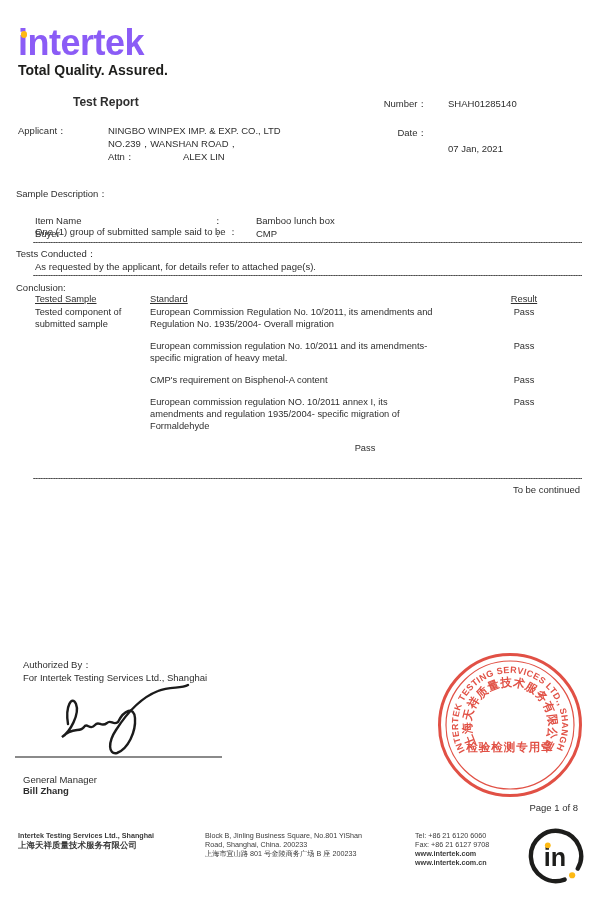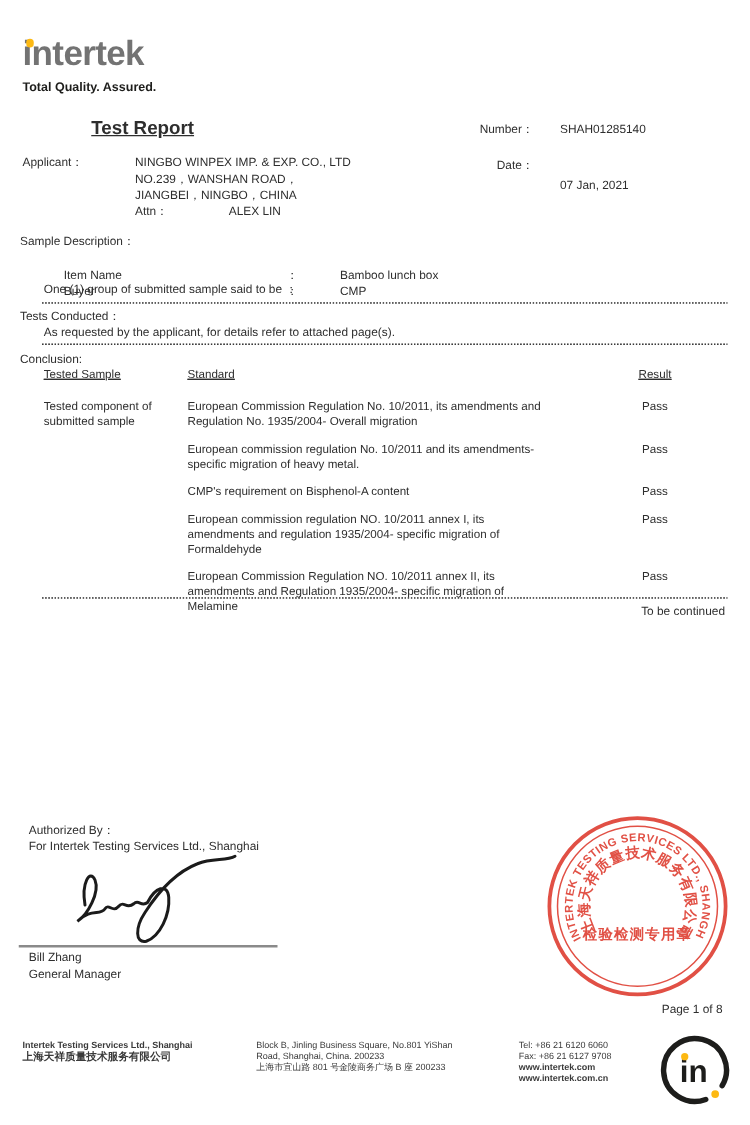--- a/index.html
+++ b/index.html
@@ -5,36 +5,36 @@
   html,body{margin:0;padding:0;background:#ffffff;}
   .page{
     position:relative;width:600px;height:900px;background:#ffffff;overflow:hidden;
     font-family:"Liberation Sans","DejaVu Sans",sans-serif;color:#2e2e2e;
     font-size:9.5px;line-height:13px;
   }
   .abs{position:absolute;}
   .b{font-weight:bold;}
   .u{text-decoration:underline;}
   
-  .wordmark{font-size:28px;line-height:30px;font-weight:bold;letter-spacing:-0.5px;color:#737373;}
+  .wordmark{font-size:36px;line-height:30px;font-weight:bold;letter-spacing:-0.5px;color:#8b5cf6;}
   .tittle{position:absolute;width:6.5px;height:6.5px;border-radius:50%;background:#fdb913;}
-  .tagline{font-size:10px;font-weight:bold;color:#1d1d1b;}
-  .title{font-size:15px;font-weight:bold;text-decoration:underline;}
+  .tagline{font-size:14px;font-weight:bold;color:#1d1d1b;}
+  .title{font-size:12px;font-weight:bold;}
   
   .sep{height:3px;background-image:radial-gradient(circle,#3a3a3a 0.8px,transparent 0.9px);
        background-size:2.5px 3px;background-repeat:repeat-x;background-position:0 1px;}
   
   .meta-label{width:57px;text-align:right;}
   
   .frow{display:flex;gap:28px;}
-  .fname{width:150px;margin-left:16px;}
+  .fname{width:150px;}
   .fcolon{width:15px;}
   
   .tbl{position:absolute;left:35px;top:293px;width:545px;font-size:9.3px;line-height:12px;}
-  .thead{display:flex;margin-bottom:14px;text-decoration:underline;}
+  .thead{display:flex;margin-bottom:1px;}
   .trow{display:flex;margin-bottom:10px;}
   .c1{width:115px;padding-right:6px;box-sizing:border-box;}
   .c2{width:318px;padding-right:26px;box-sizing:border-box;}
   .c3{flex:1;text-align:center;}
   
   .ft{font-size:7.2px;line-height:9px;color:#3a3a3a;}
   .ft-cn{font-size:8.5px;line-height:10px;}
 </style>
 </head>
 <body>
@@ -51,21 +51,20 @@
 
   <div class="abs meta-label" style="left:370px;top:97px;">Number：</div>
   <div class="abs" style="left:448px;top:97px;">SHAH01285140</div>
   <div class="abs meta-label" style="left:370px;top:126px;">Date：</div>
   <div class="abs" style="left:448px;top:126px;margin-top:16px;">07 Jan, 2021</div>
 
   <div class="abs" style="left:18px;top:124px;">Applicant：</div>
   <div class="abs" style="left:108px;top:124px;">
     <div>NINGBO WINPEX IMP. &amp; EXP. CO., LTD</div>
     <div>NO.239，WANSHAN ROAD，</div>
-    <div>JIANGBEI，NINGBO，CHINA</div>
     <div class="frow">
       <span style="width:47px;">Attn：</span>
       <span>ALEX LIN</span>
     </div>
   </div>
 
   <div class="abs" style="left:16px;top:187px;">Sample Description：</div>
   <div class="abs" style="left:35px;top:203px;margin-top:22px;">One (1) group of submitted sample said to be ：</div>
   <div class="abs frow" style="left:35px;top:214px;width:400px;">
     <span class="fname">Item Name</span>
@@ -106,39 +105,38 @@
       <div class="c2">CMP's requirement on Bisphenol-A content</div>
       <div class="c3">Pass</div>
     </div>
     <div class="trow">
       <div class="c1"></div>
       <div class="c2">European commission regulation NO. 10/2011 annex I, its amendments and regulation 1935/2004- specific migration of Formaldehyde</div>
       <div class="c3">Pass</div>
     </div>
     <div class="trow">
       <div class="c1"></div>
-      <div class="c2">European Commission Regulation NO. 10/2011 annex II, its amendments and Regulation 1935/2004- specific migration of Melamine</div>
       <div class="c3">Pass</div>
     </div>
   </div>
 
   <div class="abs sep" style="left:33px;right:18px;top:476px;"></div>
   <div class="abs" style="right:20px;top:483px;">To be continued</div>
 
   <div class="abs" style="left:23px;top:658px;">Authorized By：</div>
   <div class="abs" style="left:23px;top:671px;">For Intertek Testing Services Ltd., Shanghai</div>
 
   <svg class="abs" style="left:48px;top:682px;" width="150" height="74" viewBox="0 0 150 74">
     <path d="M 20 42 C 17 24 24 13 28 22 C 32 32 22 50 14 55 C 25 44 32 51 36 45
              C 39 40 42 49 47 43 C 51 38 53 46 59 41 C 63 37 65 44 70 40
              C 76 28 86 24 87 36 C 88 50 80 67 69 71 C 60 73 60 60 68 48
              C 77 34 92 16 110 9 C 122 4 133 7 140 3" fill="none" stroke="#1b1b1b" stroke-width="2.4" stroke-linecap="round"></path>
   </svg>
   <div class="abs" style="left:15px;top:756px;width:207px;height:1.5px;background:#8a8a8a;"></div>
-  <div class="abs" style="left:23px;top:760px;">Bill Zhang</div>
+  <div class="abs" style="left:23px;top:784px;font-weight:bold;">Bill Zhang</div>
   <div class="abs" style="left:23px;top:773px;">General Manager</div>
 
   <svg class="abs" style="left:433px;top:648px;opacity:0.88;" width="154" height="154" viewBox="0 0 154 154">
     <circle cx="77" cy="77" r="70.5" fill="none" stroke="#dd392c" stroke-width="3"></circle>
     <circle cx="77" cy="77" r="64" fill="none" stroke="#dd392c" stroke-width="1.2"></circle>
     <defs>
       <path id="arcEn" d="M 32 103 A 52 52 0 1 1 122 103"></path>
       <path id="arcCn" d="M 43.2 96.5 A 39 39 0 1 1 110.8 96.5"></path>
     </defs>
     <text font-family="Liberation Sans, DejaVu Sans, sans-serif" font-size="9" font-weight="bold" fill="#dd392c" letter-spacing="0.4">

